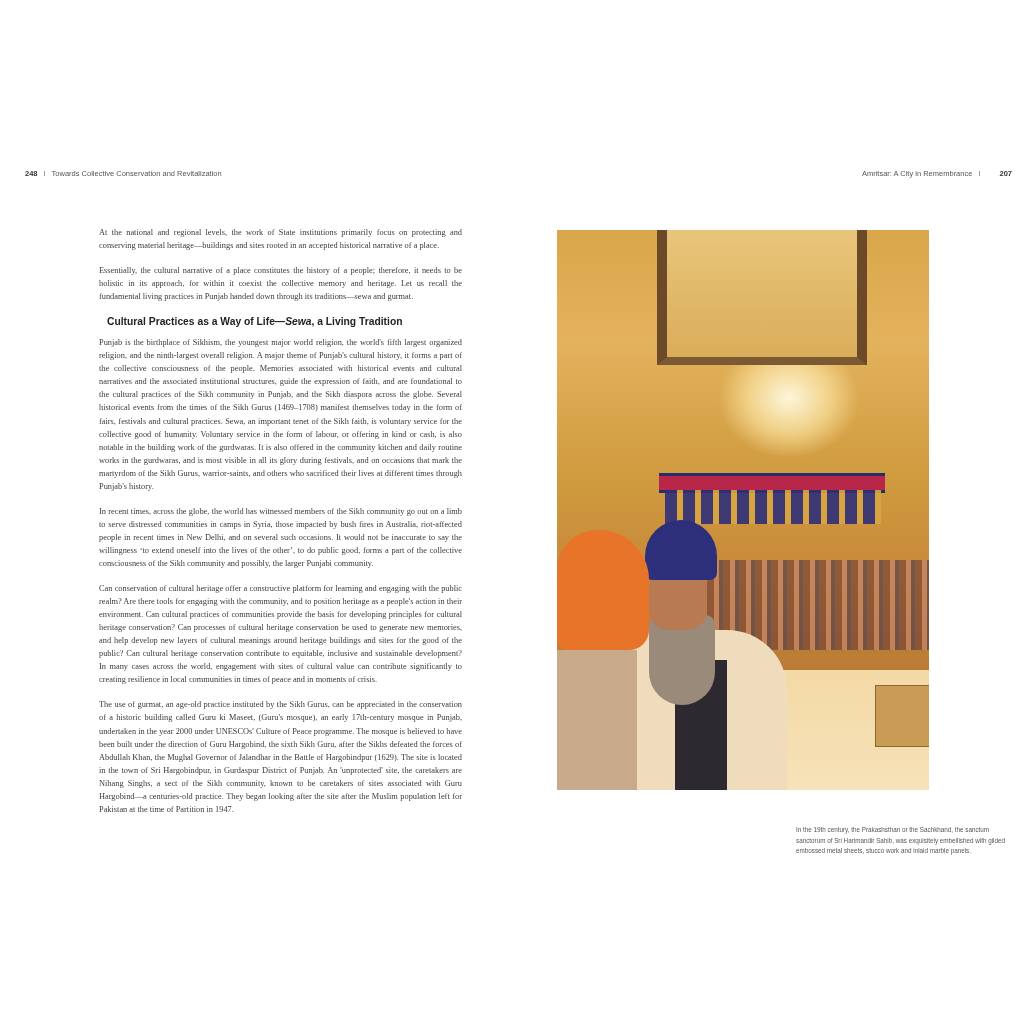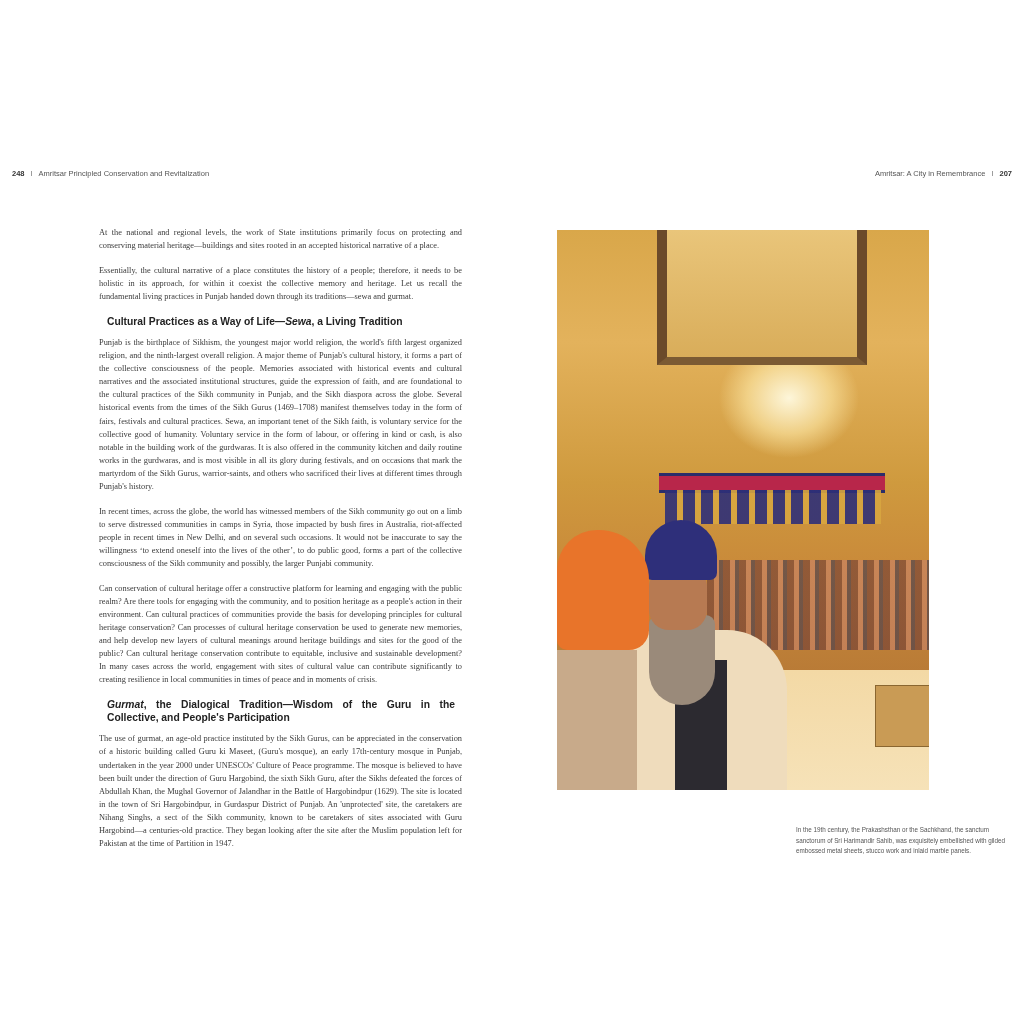--- a/index.html
+++ b/index.html
@@ -1,18 +1,18 @@
 <!DOCTYPE html>
 <html><head>
 <meta charset="utf-8">
 <style>
   html, body { margin:0; padding:0; background:#ffffff; }
   body { width:1024px; height:1024px; position:relative; overflow:hidden; font-family:"Liberation Serif", serif; color:#333; }
   .runhead { position:absolute; top:169px; font-family:"Liberation Sans", sans-serif; font-size:7.5px; color:#555; white-space:nowrap; }
-  .runhead .num { font-weight:bold; color:#333; }
+  .runhead .num { font-weight:bold; color:#333;margin-left:13px; }
   .runhead .sep { margin:0 6px; color:#777; }
   .rh-left { left:12px; }
   .rh-right { right:12px; }
   .col { position:absolute; left:99px; width:364px; top:226px; font-size:8.35px; line-height:13.05px; text-align:justify; color:#3a3a3a; }
   .col p { margin:0 1px 12px 0; }
   .col h3 { font-family:"Liberation Sans", sans-serif; font-weight:bold; font-size:10.3px; line-height:13px; color:#222; margin:8px; }
   .col h3 i { font-style:italic; }
   .sec1 { margin-top:4px; }
   .photo { position:absolute; left:557px; top:230px; width:372px; height:560px; overflow:hidden;
     background:
@@ -31,37 +31,36 @@
   .face { position:absolute; left:92px; top:345px; width:58px; height:55px; background:#b77a52; border-radius:10px 10px 20px 20px; }
   .beard { position:absolute; left:92px; top:385px; width:66px; height:90px; background:#9a8a7a; border-radius:10px 10px 35px 35px; }
   .robe { position:absolute; left:60px; top:400px; width:170px; height:160px; background:#efdcbc; border-radius:40px 60px 0 0; }
   .vest { position:absolute; left:118px; top:430px; width:52px; height:130px; background:#2c2a30; }
   .caption { position:absolute; left:796px; top:825px; width:215px; font-family:"Liberation Sans", sans-serif; font-size:6.3px; line-height:10.5px; color:#555; }
 </style>
 </head>
 <body>
 
 <div class="runhead rh-left">
-  <span class="num">248</span><span class="sep">I</span><span>Amritsar Principled Conservation and Revitalization</span>
+  <span class="num">248</span><span class="sep">I</span><span>Towards Collective Conservation and Revitalization</span>
 </div>
 
 <div class="runhead rh-right">
   <span>Amritsar: A City in Remembrance</span><span class="sep">I</span><span class="num">207</span>
 </div>
 
 <div class="col">
   <p>At the national and regional levels, the work of State institutions primarily focus on protecting and conserving material heritage—buildings and sites rooted in an accepted historical narrative of a place.</p>
   <p>Essentially, the cultural narrative of a place constitutes the history of a people; therefore, it needs to be holistic in its approach, for within it coexist the collective memory and heritage. Let us recall the fundamental living practices in Punjab handed down through its traditions—sewa and gurmat.</p>
 
   <h3 class="sec1"><span>Cultural Practices as a Way of Life—</span><i>Sewa</i><span>, a Living Tradition</span></h3>
   <p>Punjab is the birthplace of Sikhism, the youngest major world religion, the world's fifth largest organized religion, and the ninth-largest overall religion. A major theme of Punjab's cultural history, it forms a part of the collective consciousness of the people. Memories associated with historical events and cultural narratives and the associated institutional structures, guide the expression of faith, and are foundational to the cultural practices of the Sikh community in Punjab, and the Sikh diaspora across the globe. Several historical events from the times of the Sikh Gurus (1469–1708) manifest themselves today in the form of fairs, festivals and cultural practices. Sewa, an important tenet of the Sikh faith, is voluntary service for the collective good of humanity. Voluntary service in the form of labour, or offering in kind or cash, is also notable in the building work of the gurdwaras. It is also offered in the community kitchen and daily routine works in the gurdwaras, and is most visible in all its glory during festivals, and on occasions that mark the martyrdom of the Sikh Gurus, warrior-saints, and others who sacrificed their lives at different times through Punjab's history.</p>
   <p>In recent times, across the globe, the world has witnessed members of the Sikh community go out on a limb to serve distressed communities in camps in Syria, those impacted by bush fires in Australia, riot-affected people in recent times in New Delhi, and on several such occasions. It would not be inaccurate to say the willingness ‘to extend oneself into the lives of the other’, to do public good, forms a part of the collective consciousness of the Sikh community and possibly, the larger Punjabi community.</p>
   <p>Can conservation of cultural heritage offer a constructive platform for learning and engaging with the public realm? Are there tools for engaging with the community, and to position heritage as a people's action in their environment. Can cultural practices of communities provide the basis for developing principles for cultural heritage conservation? Can processes of cultural heritage conservation be used to generate new memories, and help develop new layers of cultural meanings around heritage buildings and sites for the good of the public? Can cultural heritage conservation contribute to equitable, inclusive and sustainable development? In many cases across the world, engagement with sites of cultural value can contribute significantly to creating resilience in local communities in times of peace and in moments of crisis.</p>
 
-  <h3><i>Gurmat</i><span>, the Dialogical Tradition—Wisdom of the Guru in the Collective, and People's Participation</span></h3>
   <p>The use of gurmat, an age-old practice instituted by the Sikh Gurus, can be appreciated in the conservation of a historic building called Guru ki Maseet, (Guru's mosque), an early 17th-century mosque in Punjab, undertaken in the year 2000 under UNESCOs' Culture of Peace programme. The mosque is believed to have been built under the direction of Guru Hargobind, the sixth Sikh Guru, after the Sikhs defeated the forces of Abdullah Khan, the Mughal Governor of Jalandhar in the Battle of Hargobindpur (1629). The site is located in the town of Sri Hargobindpur, in Gurdaspur District of Punjab. An 'unprotected' site, the caretakers are Nihang Singhs, a sect of the Sikh community, known to be caretakers of sites associated with Guru Hargobind—a centuries-old practice. They began looking after the site after the Muslim population left for Pakistan at the time of Partition in 1947.</p>
 </div>
 
 <div class="photo">
   <div class="ceiling"></div>
   <div class="banner"></div>
   <div class="canopy"></div>
   <div class="crowd"></div>
   <div class="floor"></div>
   <div class="box"></div>

